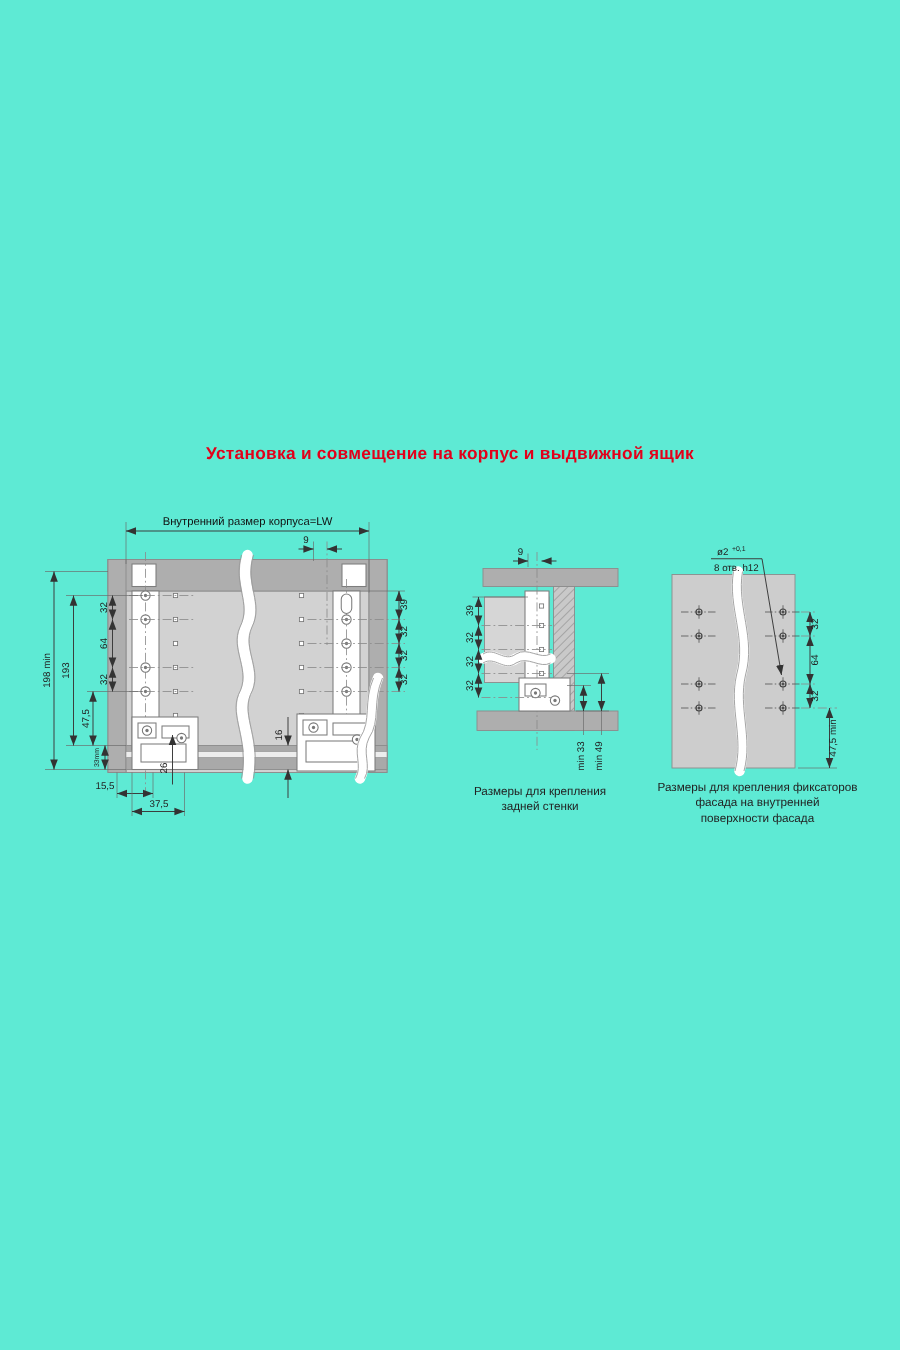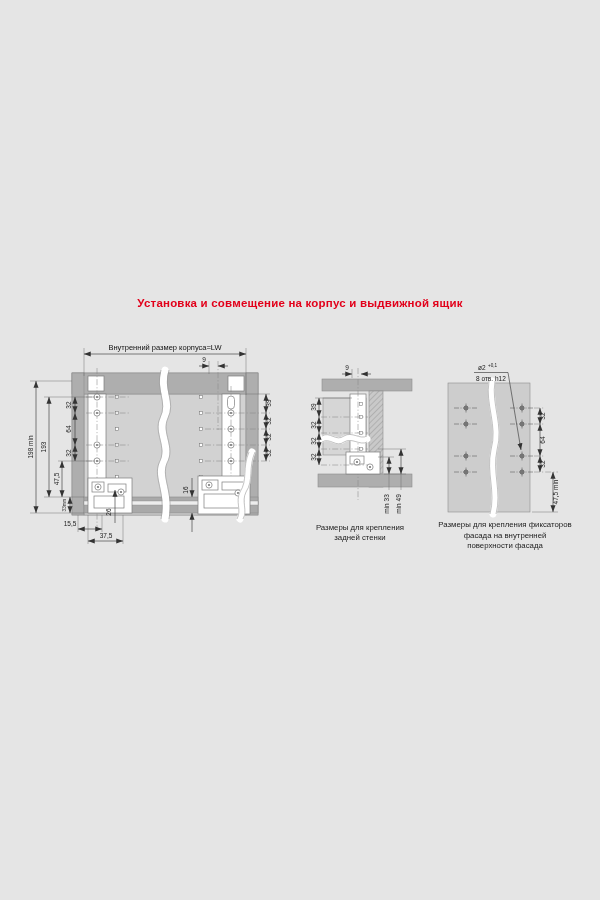--- a/index.html
+++ b/index.html
@@ -1,16 +1,16 @@
 <!DOCTYPE html>
 <html><head>
 <meta charset="utf-8">
 <style>
   html,body{margin:0;padding:0;background:#fff;}
-  #page{position:relative;width:600px;height:900px;background:#e5e5e5;overflow:hidden;
+  #page{position:relative;width:600px;height:900px;background:#5eead4;overflow:hidden;
         font-family:"Liberation Sans",sans-serif;}
   #title{position:absolute;top:297px;left:0;width:600px;text-align:center;
          font-size:11.5px;font-weight:bold;color:#e2001a;letter-spacing:.2px;}
   svg{position:absolute;top:0;left:0;}
   .panel{stroke:#8c8c8c;stroke-width:.6;}
   .shape{fill:#fff;stroke:#7d7d7d;stroke-width:.7;}
   .dim{stroke:#3a3a3a;stroke-width:.65;fill:none;}
   .ext{stroke:#6a6a6a;stroke-width:.45;fill:none;}
   .cl{stroke:#8a8a8a;stroke-width:.55;fill:none;stroke-dasharray:6 2 1.2 2;}
   .wv{fill:none;stroke:#fff;stroke-width:7;stroke-linecap:round;}

